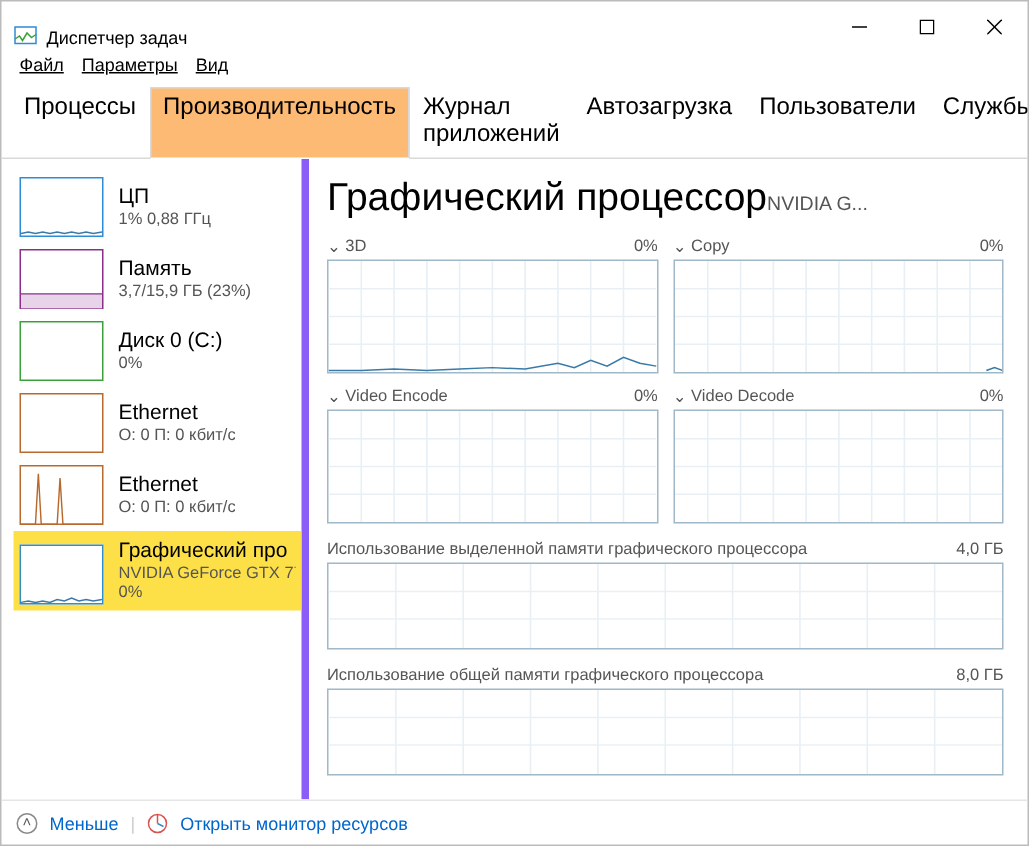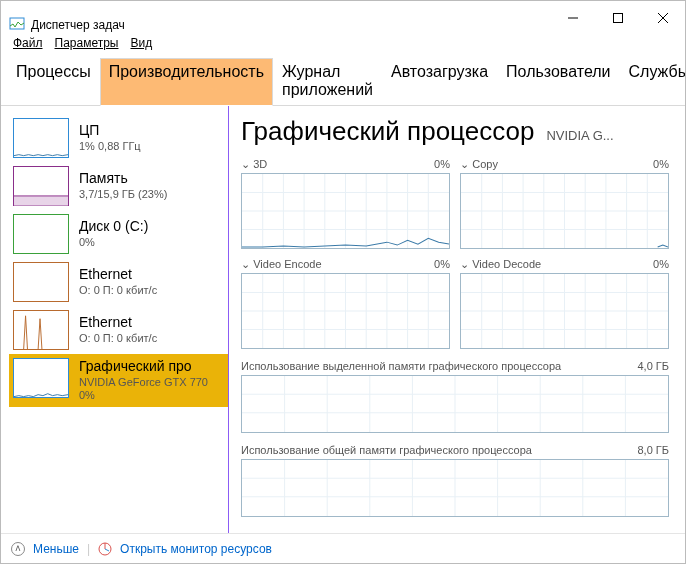--- a/index.html
+++ b/index.html
@@ -41,47 +41,47 @@
 .tab.active {
   border: 1px solid #d9d9d9;
   border-bottom: 1px solid #fff;
   margin-bottom: -1px;
   background: #fdba74;
 }
 
 .main { display: flex; flex: 1; overflow: hidden; }
 
 .sidebar {
-  width: 228px;
-  border-right: 1px solid #8b5cf6;
+  width: 205px;
+  border-right: 5px solid #8b5cf6;
   padding: 8px 0 8px 8px;
   overflow-y: auto;
 }
 .side-item {
   display: flex;
   gap: 10px;
   padding: 4px 4px;
   cursor: default;
 }
-.side-item.selected { background: #eab308; }
+.side-item.selected { background: #fde047; align-items: flex-end; }
 .thumb {
   width: 56px;
   height: 40px;
   border: 1px solid;
   position: relative;
   flex-shrink: 0;
   background: #fff;
 }
 .thumb svg { position: absolute; inset: 0; }
 .side-text { display: flex; flex-direction: column; justify-content: center; line-height: 1.25; overflow: hidden; }
 .side-title { font-size: 14px; white-space: nowrap; overflow: hidden; text-overflow: clip; }
 .side-sub { font-size: 11px; color: #555; white-space: nowrap; overflow: hidden; }
 
 .detail { flex: 1; padding: 10px 16px 8px 12px; display: flex; flex-direction: column; overflow: hidden; }
-.hdr { display: flex; align-items: baseline; gap: 12px; margin-bottom: 8px; }
+.hdr { display: flex; align-items: baseline; margin-bottom: 8px; }
 .hdr-title { font-size: 26px; font-weight: 400; white-space: nowrap; }
 .hdr-sub { font-size: 13px; color: #555; white-space: nowrap; overflow: hidden; text-overflow: ellipsis; }
 .quad { display: grid; grid-template-columns: 1fr 1fr; gap: 6px 10px; }
 .mini {
   display: flex;
   flex-direction: column;
 }
 .mini-hdr { display: flex; align-items: center; font-size: 11px; color: #555; height: 18px; }
 .mini-hdr .caret { margin-right: 3px; }
 .mini-hdr .spacer { flex: 1; }

